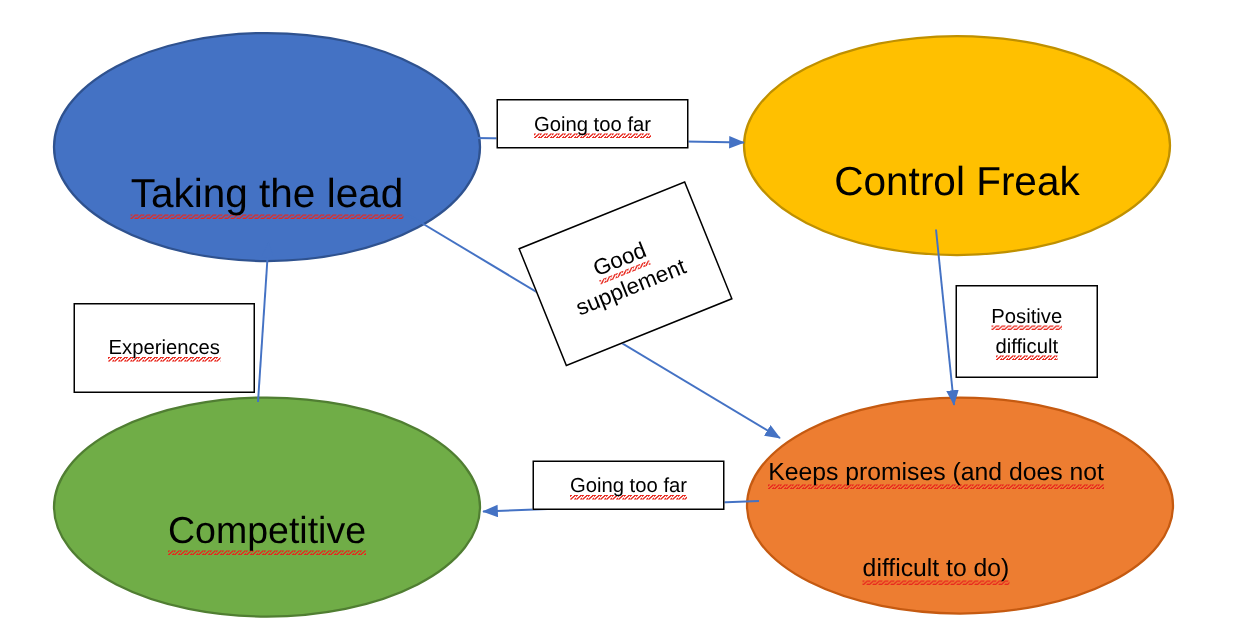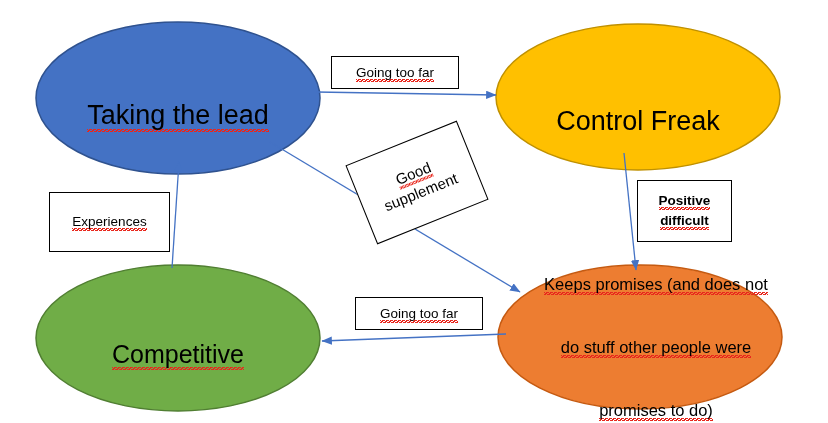--- a/index.html
+++ b/index.html
@@ -63,20 +63,21 @@
     border: 1px solid #000000;
     box-sizing: border-box;
     display: flex;
     align-items: center;
     justify-content: center;
     text-align: center;
     z-index: 4;
     color: #000000;
     font-size: 13.5px;
     line-height: 1.45;
+    margin-top: 10px;
   }
   .label-rot {
     position: absolute;
     background: #ffffff;
     border: 1.5px solid #000000;
     box-sizing: border-box;
     display: flex;
     align-items: center;
     justify-content: center;
     text-align: center;
@@ -110,66 +111,63 @@
 
     <line x1="270" y1="142" x2="520" y2="292" stroke="#4472C4" stroke-width="1.3" marker-end="url(#ah)"></line>
 
     <line x1="624" y1="153" x2="636" y2="270" stroke="#4472C4" stroke-width="1.3" marker-end="url(#ah)"></line>
 
     <line x1="506" y1="334" x2="322" y2="341" stroke="#4472C4" stroke-width="1.3" marker-end="url(#ah)"></line>
 
     <line x1="172" y1="268" x2="179" y2="162" stroke="#4472C4" stroke-width="1.3" marker-end="url(#ah)"></line>
   </svg>
 
-  <div class="node node-blue" style="left:36px; top:22px; width:284px; height:152px;justify-content:center;">
+  <div class="node node-blue" style="left:36px; top:36px; width:284px; height:152px;justify-content:center;">
     <span class="node-text">
       <span class="sq">Taking the lead</span>
     </span>
   </div>
 
   <div class="node node-amber" style="left:496px; top:24px; width:284px; height:146px;">
     <span class="node-text">Control Freak</span>
   </div>
 
   <div class="node node-green" style="left:36px; top:265px; width:284px; height:146px;">
     <span class="node-text">
       <span class="sq">Competitive</span>
     </span>
   </div>
 
-  <div class="node node-orange" style="left:514px; top:265px; width:284px; height:144px;">
+  <div class="node node-orange" style="left:482px; top:265px; width:284px; height:144px;">
     <span class="node-text">
       <span class="lbl-line">
         <span class="sq">Keeps promises (and does not</span>
       </span>
       <span class="lbl-line">
-        <span class="sq">do stuff other people were</span>
-      </span>
-      <span class="lbl-line">
-        <span class="sq">promises to do)</span>
+        <span class="sq">difficult to do)</span>
       </span>
     </span>
   </div>
 
   <div class="label" style="left:331px; top:56px; width:128px; height:33px;">
     <span>
       <span class="sq">Going too far</span>
     </span>
   </div>
 
   <div class="label-rot" style="left:357px; top:140px; width:120px; height:85px; transform:rotate(-22deg);">
     <span>
       <span class="lbl-line">
         <span class="sq">Good</span>
       </span>
       <span class="lbl-line">supplement</span>
     </span>
   </div>
 
-  <div class="label" style="left:637px; top:180px; width:95px; height:62px;font-weight:bold;">
+  <div class="label" style="left:637px; top:180px; width:95px; height:62px;">
     <span>
       <span class="lbl-line">
         <span class="sq">Positive</span>
       </span>
       <span class="lbl-line">
         <span class="sq">difficult</span>
       </span>
     </span>
   </div>
 

